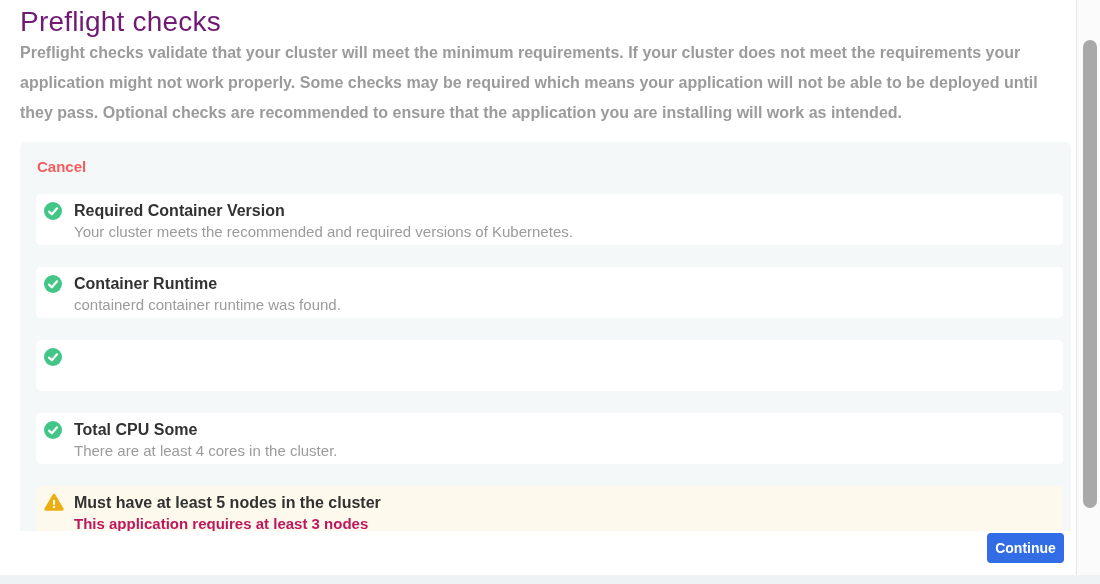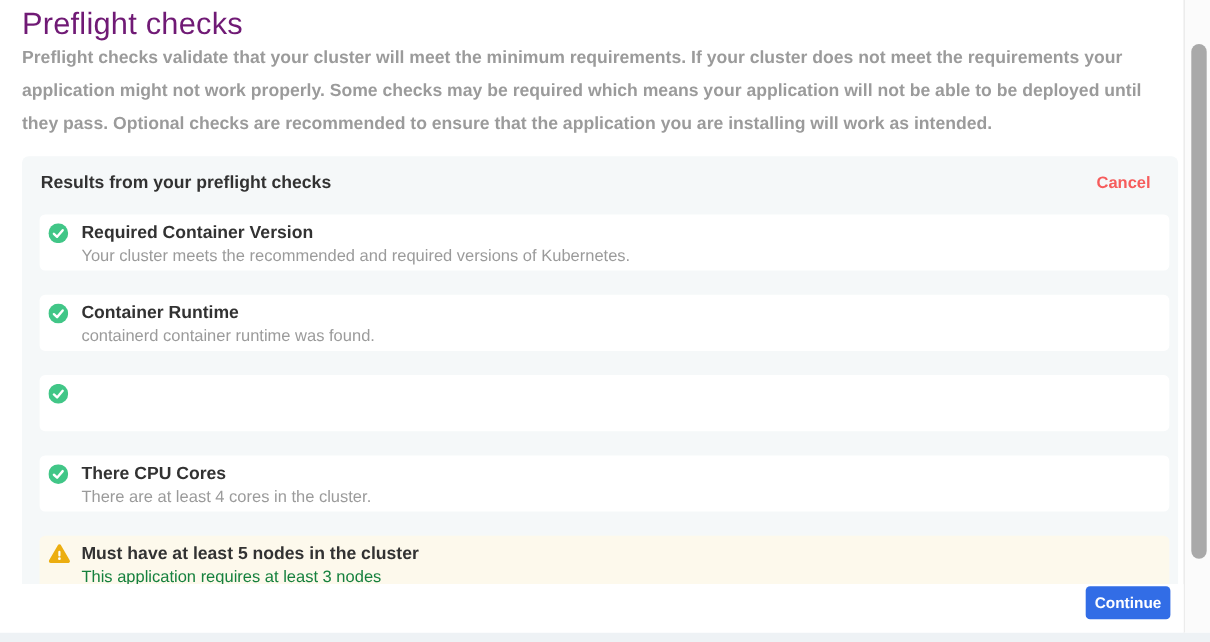--- a/index.html
+++ b/index.html
@@ -89,22 +89,22 @@
     line-height: 17px;
   }
   .check-description {
     margin-top: 6px;
     font-size: 15px;
     color: #9b9b9b;
     font-weight: 500;
     line-height: 13px;
   }
   .status-warning .check-description {
-    color: #15803d;
-    font-weight: 400;
+    color: #be185d;
+    font-weight: 700;
   }
 
   .footer-bar {
     position: absolute;
     left: 0; top: 531px;
     width: 1076px; height: 44px;
     background: #ffffff;
     z-index: 3;
   }
   .continue-button {
@@ -147,21 +147,20 @@
 </style>
 </head>
 <body>
 
 <h1 class="page-title">Preflight checks</h1>
 
 <p class="page-description">Preflight checks validate that your cluster will meet the minimum requirements. If your cluster does not meet the requirements your application might not work properly. Some checks may be required which means your application will not be able to be deployed until they pass. Optional checks are recommended to ensure that the application you are installing will work as intended.</p>
 
 <section class="preflight-panel">
   <div class="panel-header-row">
-    <div class="panel-heading">Results from your preflight checks</div>
     <a class="cancel-link">Cancel</a>
   </div>
   <div class="check-list">
   <div class="check-item status-pass">
     <span class="check-icon-slot">
       <svg class="icon-pass" width="18" height="18" viewBox="0 0 18 18">
         <circle cx="9" cy="9" r="9" fill="#41c687"></circle>
         <path d="M5 9.6 L7.9 12.3 L13 6.3" stroke="#ffffff" stroke-width="2.2" fill="none" stroke-linecap="round" stroke-linejoin="round"></path>
       </svg>
 
@@ -198,21 +197,21 @@
 
   <div class="check-item status-pass">
     <span class="check-icon-slot">
       <svg class="icon-pass" width="18" height="18" viewBox="0 0 18 18">
         <circle cx="9" cy="9" r="9" fill="#41c687"></circle>
         <path d="M5 9.6 L7.9 12.3 L13 6.3" stroke="#ffffff" stroke-width="2.2" fill="none" stroke-linecap="round" stroke-linejoin="round"></path>
       </svg>
 
     </span>
     <span class="check-text">
-      <div class="check-title">There CPU Cores</div>
+      <div class="check-title">Total CPU Some</div>
       <div class="check-description">There are at least 4 cores in the cluster.</div>
     </span>
   </div>
 
   <div class="check-item status-warning">
     <span class="check-icon-slot">
 
       <svg class="icon-warning" width="20" height="19" viewBox="0 0 24 23">
         <path d="M12 3 L21.6 19.6 L2.4 19.6 Z" fill="#ecae10" stroke="#ecae10" stroke-width="4" stroke-linejoin="round"></path>
         <rect x="10.8" y="8.2" width="2.4" height="6.2" rx="1.2" fill="#ffffff"></rect>

